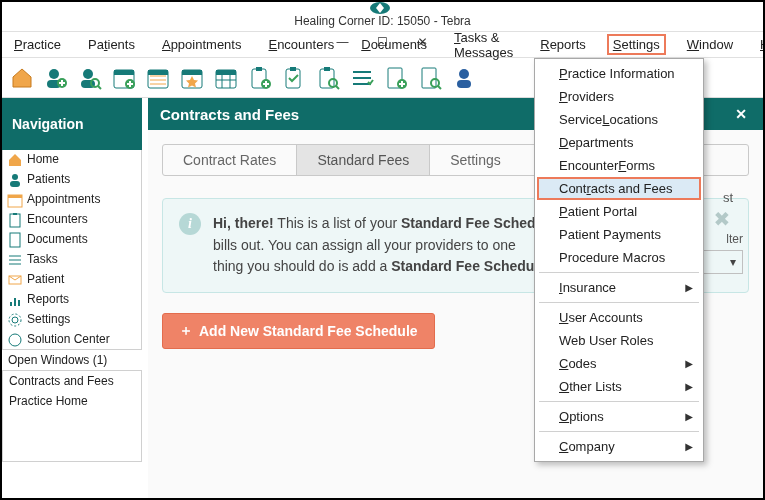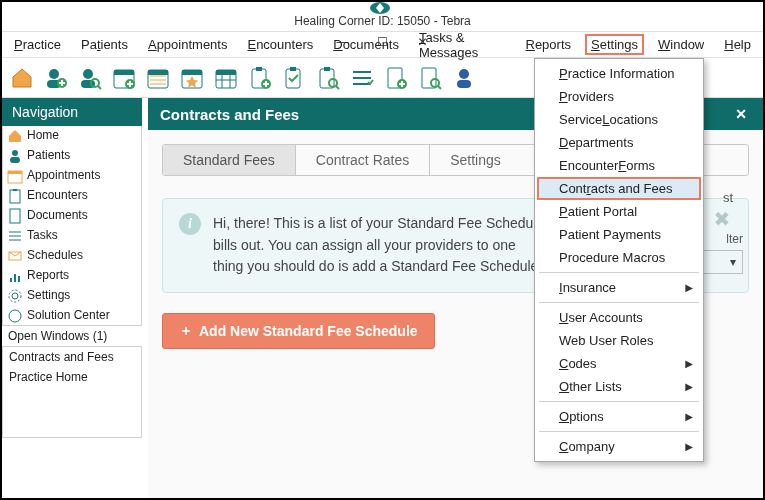--- a/index.html
+++ b/index.html
@@ -3,49 +3,49 @@
 <meta charset="utf-8">
 <style>
 * { box-sizing: border-box; margin: 0; padding: 0; font-family: "Segoe UI", Arial, sans-serif; }
 body { background: #fff; width: 765px; height: 500px; overflow: hidden; position: relative; border: 2px solid #000; }
 .titlebar { height: 30px; display: flex; align-items: center; padding: 0 4px; background: #fff; border-bottom: 1px solid #e0e0e0; flex-direction: column; }
 .titlebar .app-icon { width: 20px; height: 20px; background: #167a78; border-radius: 50%; display: flex; align-items: center; justify-content: center; margin-right: 6px; }
 .titlebar .app-icon svg { width: 12px; height: 12px; }
 .titlebar .title { font-size: 12px; color: #333; flex: 1; }
 .titlebar .win-btns { display: flex; gap: 0; }
 .titlebar .win-btn { width: 40px; height: 28px; display: flex; align-items: center; justify-content: center; font-size: 12px; color: #333; cursor: default; }
-.menubar { height: 26px; display: flex; gap: 8px; padding: 0 6px; border-bottom: 1px solid #e0e0e0; align-items: center; font-size: 13px; color: #222; }
+.menubar { height: 26px; display: flex; gap: 15px; padding: 0 6px; border-bottom: 1px solid #e0e0e0; align-items: center; font-size: 13px; color: #222; }
 .menubar .menu-item { padding: 3px 6px; cursor: default; }
 .menubar .menu-item .ul { text-decoration: underline; }
 .menubar .menu-item.highlight { border: 2px solid #ed7a5a; padding: 1px 4px; }
 .toolbar { height: 40px; display: flex; gap: 6px; padding: 4px 6px; border-bottom: 1px solid #dcdcdc; align-items: center; }
 .toolbar .tb-icon { width: 28px; height: 28px; display: flex; align-items: center; justify-content: center; position: relative; }
 .toolbar .tb-icon svg { width: 24px; height: 24px; }
 .body-row { display: flex; height: calc(500px - 30px - 26px - 40px - 4px); }
 .nav-panel { width: 140px; background: #fff; display: flex; flex-direction: column; }
-.nav-header { background: #0f6c68; color: #fff; font-weight: 400; font-size: 14px; padding: 6px 10px; }
+.nav-header { background: #0f6c68; color: #fff; font-weight: 700; font-size: 14px; padding: 18px 10px; }
 .nav-section-label { background: #f1f1f1; border: 1px solid #d0d0d0; padding: 2px 6px; font-size: 12px; color: #333; }
 .nav-list { border: 1px solid #d0d0d0; border-top: 0; background: #fff; overflow-y: scroll; height: 200px; }
 .nav-list .nav-row { display: flex; gap: 4px; padding: 2px 4px; font-size: 12px; color: #222; }
 .nav-list .nav-row .ic { width: 16px; height: 16px; display: flex; align-items: center; justify-content: center; }
 .open-label { font-size: 12px; padding: 3px 6px; color: #222; }
 .open-list { border: 1px solid #d0d0d0; background: #fff; height: 92px; }
 .open-list .open-row { padding: 3px 6px; font-size: 12px; color: #222; }
 .content { flex: 1; display: flex; flex-direction: column; background: #fafafa; margin-left: 6px; }
 .content-header { background: #0f6c68; color: #fff; font-weight: 600; font-size: 15px; padding: 6px 12px; display: flex; align-items: center; }
 .content-header .spacer { flex: 1; }
 .content-header .x { width: 20px; height: 20px; display: flex; align-items: center; justify-content: center; color: #fff; font-size: 14px; }
 .content-body { padding: 14px; position: relative; flex: 1; }
 .tabs { display: flex; border: 1px solid #c9c9c9; border-radius: 3px; overflow: hidden; font-size: 14px; }
 .tabs .tab { padding: 7px 20px; color: #666; border-right: 1px solid #c9c9c9; cursor: default; }
 .tabs .tab:last-child { border-right: 0; }
 .tabs .tab.active { background: #e4e4e4; color: #555; }
 .info-box { margin-top: 22px; border: 1px solid #c7e6e5; background: #eef7f7; border-radius: 4px; padding: 14px 16px; display: flex; font-size: 14px; color: #444; line-height: 1.55; }
 .info-box .info-ico { width: 22px; height: 22px; border-radius: 50%; background: #b6d8d6; color: #fff; font-weight: bold; display: flex; align-items: center; justify-content: center; margin-right: 12px; flex-shrink: 0; font-style: italic; font-family: Georgia, serif; }
-.info-box b { font-weight: 400; }
+.info-box b { font-weight: 700; }
 .info-close { position: absolute; right: 30px; top: 78px; width: 22px; height: 22px; color: #b3c9c8; font-size: 20px; display: flex; align-items: center; justify-content: center; }
 .add-btn { margin-top: 20px; background: #ef8367; border: 1px solid #e36c4d; color: #fff; font-weight: 600; font-size: 14px; padding: 8px 16px; border-radius: 3px; display: inline-flex; align-items: center; gap: 6px; cursor: default; }
 .right-controls { position: absolute; right: 20px; top: 56px; width: 70px; }
 .right-controls .lbl { font-size: 12px; color: #555; text-align: right; margin-top: 46px; }
 .right-controls .sel { border: 1px solid #c0c0c0; padding: 4px 6px; font-size: 12px; color: #444; margin-top: 4px; display: flex; justify-content: space-between; align-items: center; }
 .dropdown { position: absolute; top: 56px; left: 532px; width: 170px; background: #fff; border: 1px solid #a8a8a8; box-shadow: 3px 3px 6px rgba(0,0,0,0.25); z-index: 50; padding: 3px 2px; }
 .dropdown .dd-item { padding: 4px 22px 4px 22px; font-size: 13px; color: #222; position: relative; cursor: default; display: flex; align-items: center; }
 .dropdown .dd-item .ul { text-decoration: underline; }
 .dropdown .dd-item.highlight { background: #dbeaf5; border: 2px solid #ed7a5a; padding: 2px 20px 2px 20px; }
 .dropdown .dd-item .arrow { position: absolute; right: 8px; font-size: 10px; color: #333; }
@@ -240,21 +240,21 @@
           </span>
           <span>Tasks</span>
         </div>
       <div class="nav-row">
           <span class="ic">
             <svg viewBox="0 0 16 16">
               <rect x="2" y="4" width="12" height="8" fill="#fff" stroke="#f0a64a"></rect>
               <path d="M2 4l6 4 6-4" stroke="#f0a64a" fill="none"></path>
             </svg>
           </span>
-          <span>Schedules</span>
+          <span>Patient</span>
         </div>
       <div class="nav-row">
           <span class="ic">
             <svg viewBox="0 0 16 16">
               <rect x="3" y="10" width="2" height="4" fill="#167a78"></rect>
               <rect x="7" y="6" width="2" height="8" fill="#167a78"></rect>
               <rect x="11" y="8" width="2" height="6" fill="#167a78"></rect>
             </svg>
           </span>
           <span>Reports</span>
@@ -285,22 +285,22 @@
   </div>
 
   <div class="content">
     <div class="content-header">
       <span>Contracts and Fees</span>
       <span class="spacer"></span>
       <span class="x">✕</span>
     </div>
     <div class="content-body">
       <div class="tabs">
+        <div class="tab">Contract Rates</div>
         <div class="tab active">Standard Fees</div>
-        <div class="tab">Contract Rates</div>
         <div class="tab">Settings</div>
       </div>
 
       <span class="list-lbl">st</span>
 
       <div class="info-box">
         <div class="info-ico">i</div>
         <div>
           <b>Hi, there!</b><span> This is a list of your </span><b>Standard Fee Schedules</b><br>
           <span> bills out. You can assign all your providers to one</span><br>

